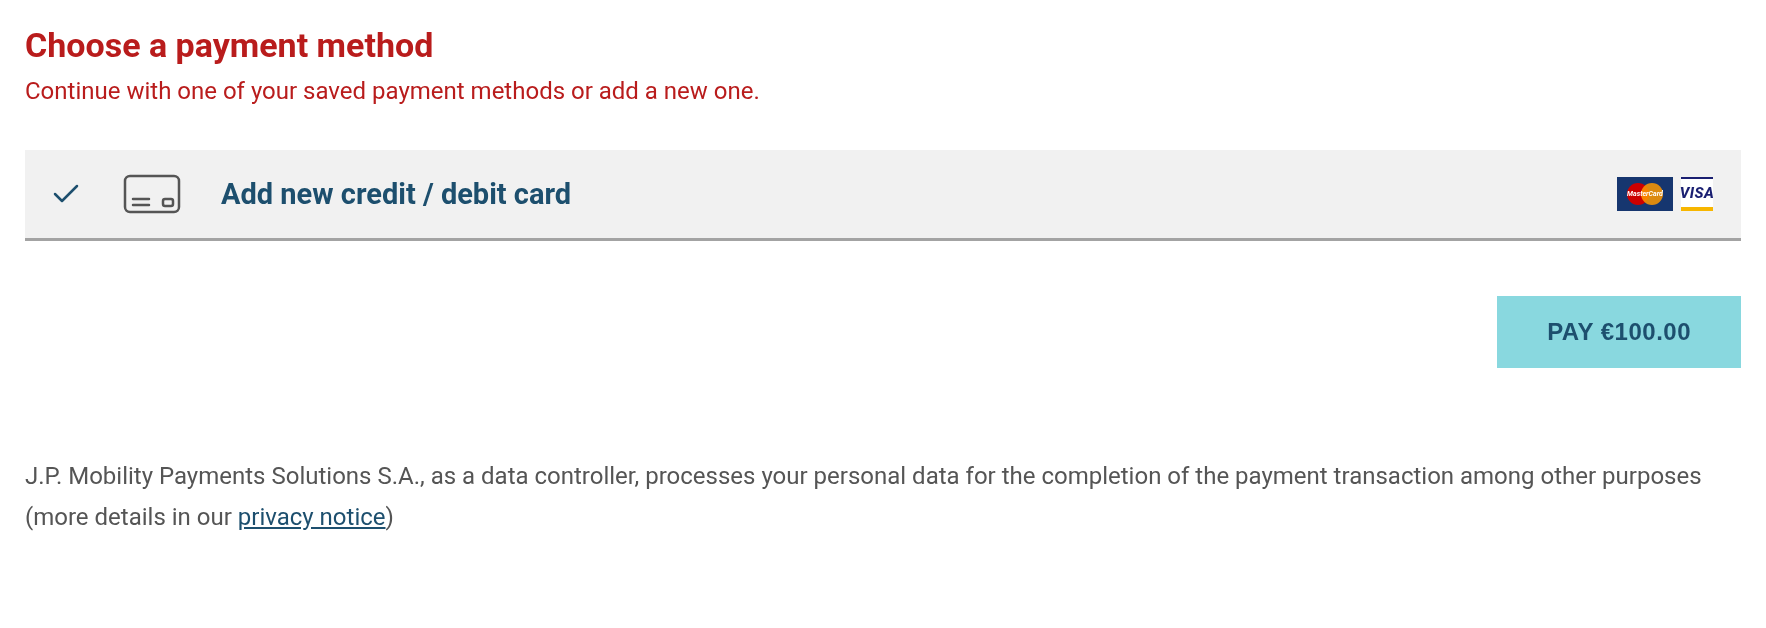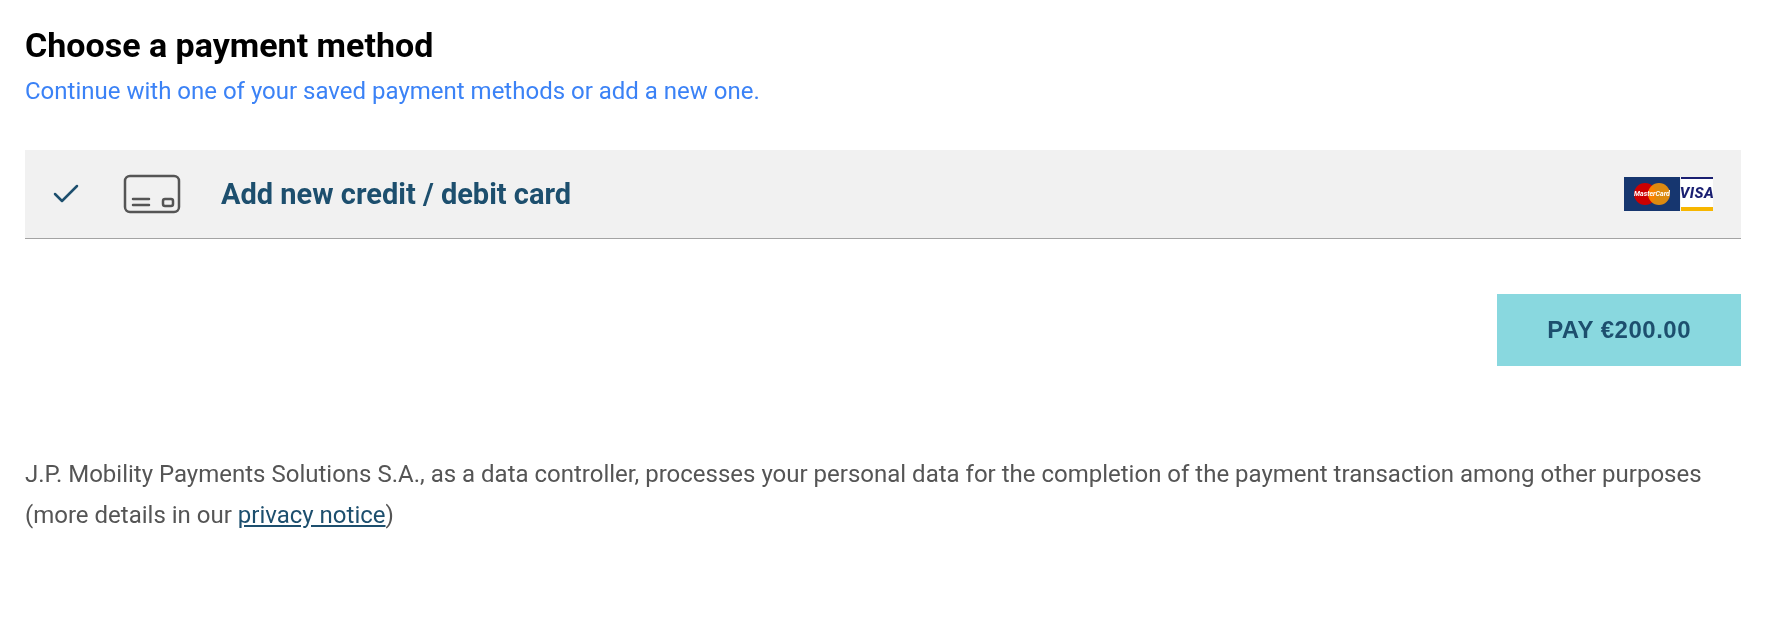--- a/index.html
+++ b/index.html
@@ -7,34 +7,34 @@
       padding: 0;
       box-sizing: border-box;
     }
     body {
       font-family: -apple-system, BlinkMacSystemFont, "Segoe UI", Roboto, sans-serif;
       background: #fff;
       padding: 25px 25px 30px 25px;
       width: 1766px;
     }
     .heading {
-      color: #000000;
+      color: #b91c1c;
       font-size: 34px;
       font-weight: 700;
       margin-bottom: 12px;
     }
     .subheading {
-      color: #3b82f6;
+      color: #b91c1c;
       font-size: 24px;
       font-weight: 400;
       margin-bottom: 45px;
     }
     .payment-option {
       background: #f1f1f1;
-      border-bottom: 1px solid #a3a3a3;
+      border-bottom: 3px solid #a3a3a3;
       display: flex;
       align-items: center;
       padding: 24px 28px;
       cursor: pointer;
     }
     .check-wrap {
       width: 40px;
       display: flex;
       align-items: center;
       justify-content: flex-start;
@@ -47,21 +47,21 @@
     }
     .option-label {
       color: #1d4f6e;
       font-size: 29px;
       font-weight: 700;
       flex: 1;
     }
     .card-logos {
       display: flex;
       align-items: center;
-      gap: 1px;
+      gap: 8px;
       margin-left: 36px;
     }
     .mc-logo {
       width: 56px;
       height: 34px;
       background: #16366f;
       position: relative;
       display: flex;
       align-items: center;
       justify-content: center;
@@ -159,18 +159,18 @@
         <span class="mc-circle mc-red"></span>
         <span class="mc-circle mc-yellow"></span>
         <span class="mc-text">MasterCard</span>
       </span>
     </span>
     <span class="visa-logo">VISA</span>
   </span>
 </div>
 
 <div class="pay-row">
-  <button class="pay-button">PAY €200.00</button>
+  <button class="pay-button">PAY €100.00</button>
 </div>
 
 <p class="legal">
   <span>J.P. Mobility Payments Solutions S.A., as a data controller, processes your personal data for the completion of the payment transaction among other purposes (more details in our </span><a href="#">privacy notice</a><span>)</span>
 </p>
 
 </body></html>

